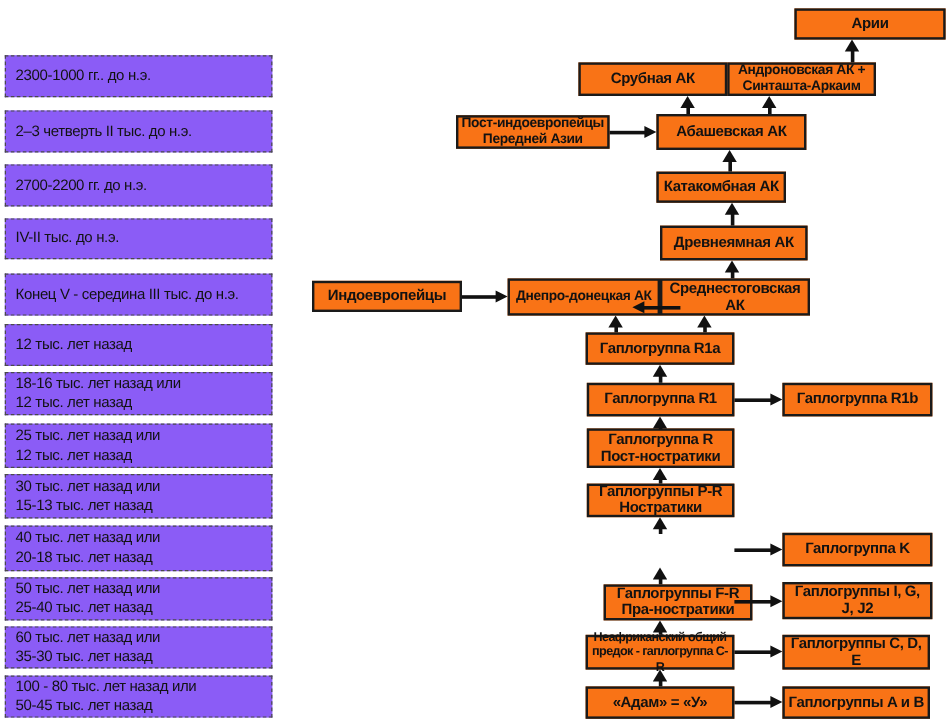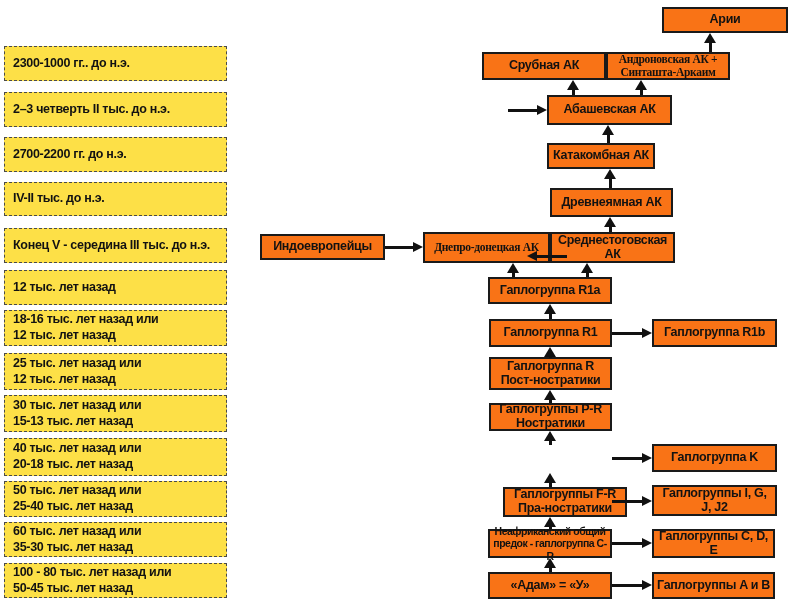--- a/index.html
+++ b/index.html
@@ -3,33 +3,33 @@
 <meta charset="utf-8">
 <style>
   html,body { margin:0; padding:0; background:#fff; }
   .canvas {
     position:relative; width:790px; height:607px; background:#fff;
     font-family:"Liberation Sans", sans-serif; color:#121212; overflow:hidden;
   }
   
   .tl {
     position:absolute; left:4px; width:223px; box-sizing:border-box;
-    border:1px dashed #4a4a4a; background:#fde047;
+    border:1px dashed #4a4a4a; background:#8b5cf6;
     display:flex; align-items:center; padding-left:8px;
-    font-size:12.5px; font-weight:bold; letter-spacing:-0.3px;
+    font-size:12.5px; font-weight:normal; letter-spacing:-0.3px;
     line-height:1.25; white-space:pre-line;
   }
   
   .node {
     position:absolute; box-sizing:border-box; border:2px solid #1a1a1a; background:#f97316;
     display:flex; align-items:center; justify-content:center; text-align:center;
     font-size:12.5px; font-weight:bold; letter-spacing:-0.3px;
     line-height:1.1; white-space:pre-line; z-index:2; padding:0 1px;
   }
-  .node.sm { font-size:11.5px;font-family:Liberation Serif, serif; }
+  .node.sm { font-size:11.5px; }
   .node.xs { font-size:10.5px; letter-spacing:-0.5px; line-height:1.15; }
   
   .arrow-up, .arrow-right, .arrow-left { position:absolute; z-index:3; }
   .arrow-up { width:12px; }
   .arrow-up::before { content:""; position:absolute; left:0; top:0; width:0; height:0;
     border-left:6px solid transparent; border-right:6px solid transparent; border-bottom:10px solid #111; }
   .arrow-up::after { content:""; position:absolute; left:4.5px; top:8px; bottom:0; width:3px; background:#111; }
   .arrow-right { height:12px; }
   .arrow-right::before { content:""; position:absolute; right:0; top:1px; width:0; height:0;
     border-top:5px solid transparent; border-bottom:5px solid transparent; border-left:10px solid #111; }
@@ -62,20 +62,22 @@
 25-40 тыс. лет назад</div>
   <div class="tl" style="top:522px;height:35px">60 тыс. лет назад или
 35-30 тыс. лет назад</div>
   <div class="tl" style="top:563px;height:35px">100 - 80 тыс. лет назад или
 50-45 тыс. лет назад</div>
 
   <div class="node" style="left:662px;top:7px;width:126px;height:26px">Арии</div>
   <div class="node" style="left:482px;top:52px;width:124px;height:28px">Срубная АК</div>
   <div class="node sm" style="left:606px;top:52px;width:124px;height:28px">Андроновская АК +
 Синташта-Аркаим</div>
+  <div class="node sm" style="left:380px;top:96px;width:128px;height:28px">Пост-индоевропейцы
+Передней Азии</div>
   <div class="node" style="left:547px;top:95px;width:125px;height:30px">Абашевская АК</div>
   <div class="node" style="left:547px;top:143px;width:108px;height:26px">Катакомбная АК</div>
   <div class="node" style="left:550px;top:188px;width:123px;height:29px">Древнеямная АК</div>
   <div class="node" style="left:260px;top:234px;width:125px;height:26px">Индоевропейцы</div>
   <div class="node sm" style="left:423px;top:232px;width:127px;height:31px">Днепро-донецкая АК</div>
   <div class="node" style="left:550px;top:232px;width:125px;height:31px">Среднестоговская
 АК</div>
   <div class="node" style="left:488px;top:277px;width:124px;height:27px">Гаплогруппа R1a</div>
   <div class="node" style="left:489px;top:319px;width:123px;height:28px">Гаплогруппа R1</div>
   <div class="node" style="left:652px;top:319px;width:125px;height:28px">Гаплогруппа R1b</div>

